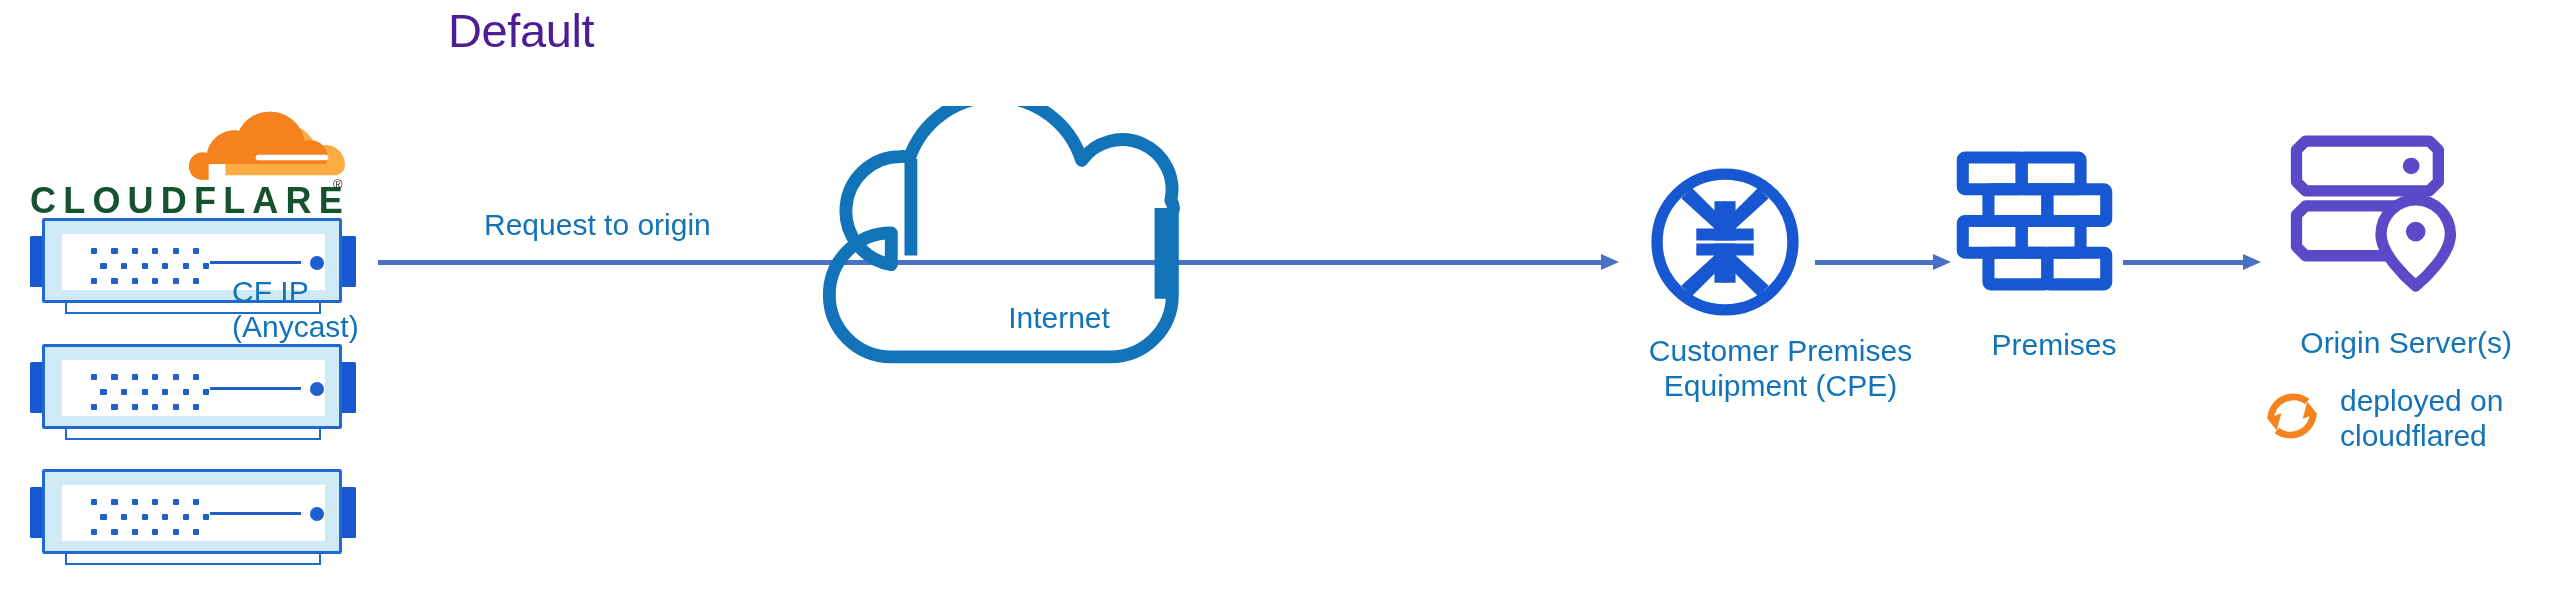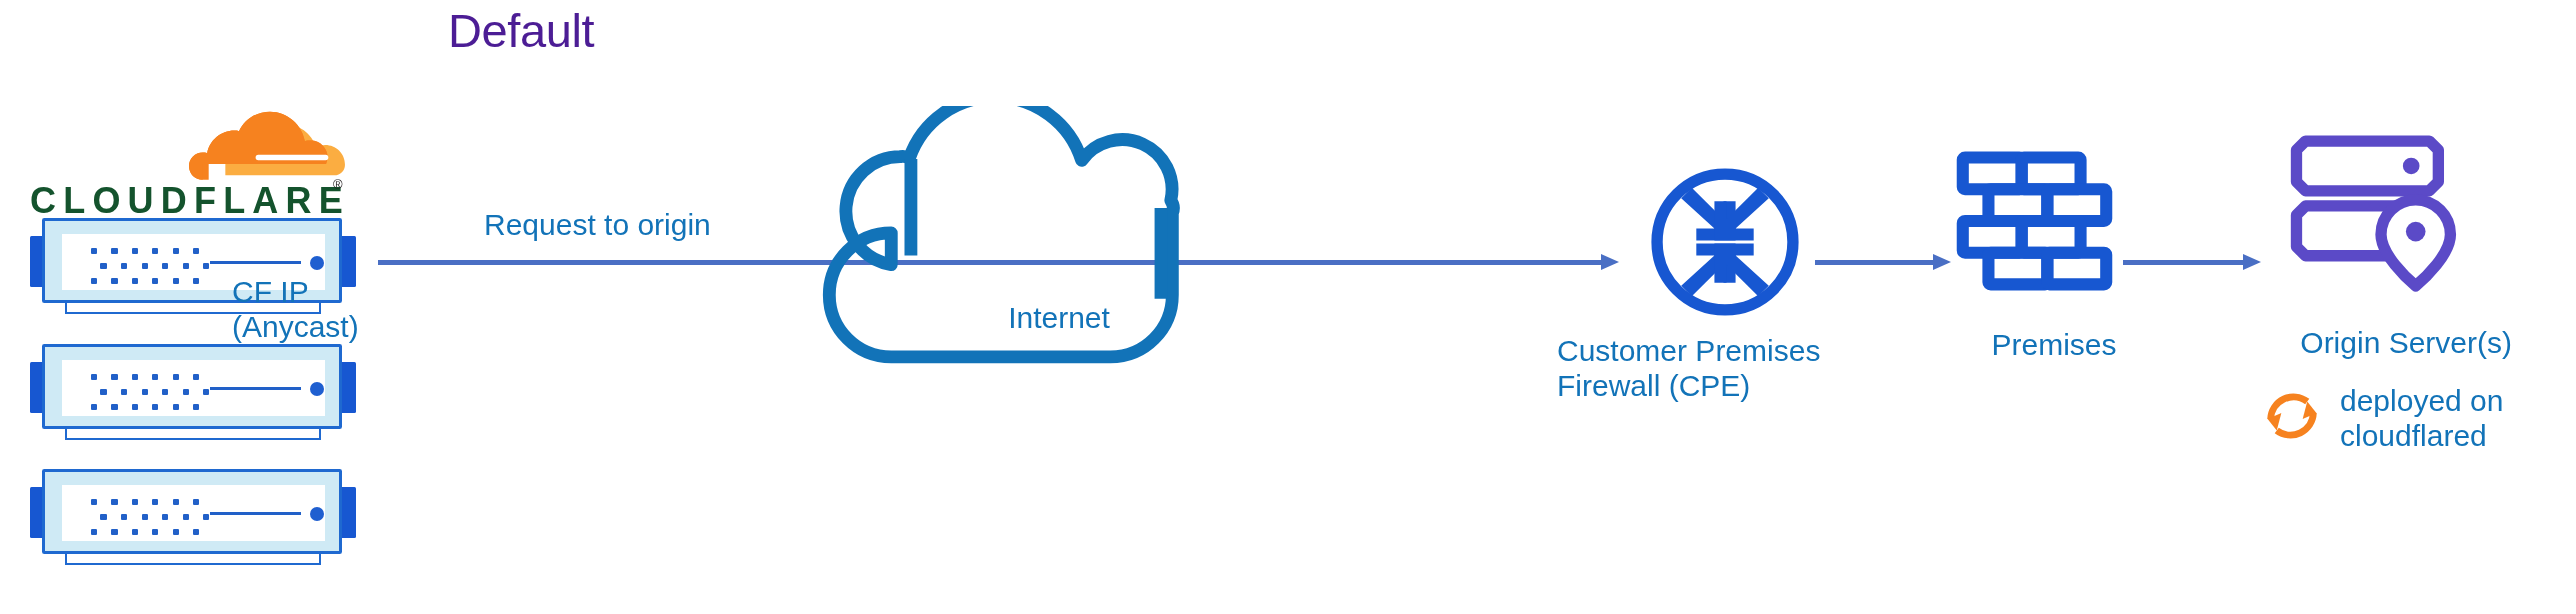--- a/index.html
+++ b/index.html
@@ -152,21 +152,21 @@
     position: absolute;
     left: 0; top: 195px;
     width: 484px;
     text-align: center;
     color: #1273b8;
     font-size: 30px;
   }
 
   
   #cpe-icon { left: 1648px; top: 165px; width: 154px; height: 154px; }
-  #cpe-label { left: 1557px; top: 333px; width: 333px; text-align: left; }
+  #cpe-label { left: 1614px; top: 333px; width: 333px; text-align: center; }
 
   
   #firewall-icon { left: 1955px; top: 150px; width: 159px; height: 151px; }
   #firewall-label { left: 1883px; top: 327px; width: 342px; text-align: center; }
 
   
   #origin-icon { left: 2290px; top: 135px; width: 182px; height: 163px; }
   #origin-label { left: 2255px; top: 325px; width: 257px; text-align: right; }
   #cloudflared-icon { left: 2260px; top: 384px; width: 64px; height: 64px; }
   #cloudflared-label {
@@ -337,21 +337,21 @@
         <path d="M 48 156 L 62 170 L 104 128 L 104 152 L 120 152 L 120 100 L 68 100 L 68 116 L 92 116 Z" transform="translate(-4,4)"></path>
       </g>
 
       <g fill="#1757d1">
         <path d="M 156 156 L 142 170 L 100 128 L 100 152 L 84 152 L 84 100 L 136 100 L 136 116 L 112 116 Z" transform="translate(4,4)"></path>
       </g>
     </svg>
   </div>
   <div class="abs blue-label" id="cpe-label">
     <div>Customer Premises</div>
-    <div>Firewall (CPE)</div>
+    <div>Equipment (CPE)</div>
   </div>
 
   <div class="abs flow-arrow" style="left:1815px; top:254px; width:136px;">
     <div class="shaft" style="width:118px;"></div>
     <div class="head" style="left:118px;"></div>
   </div>
 
   <div class="abs" id="firewall-icon">
     <svg width="159" height="151" viewBox="0 0 210 200">
       <g fill="none" stroke="#1757d1" stroke-width="16" stroke-linejoin="round">

